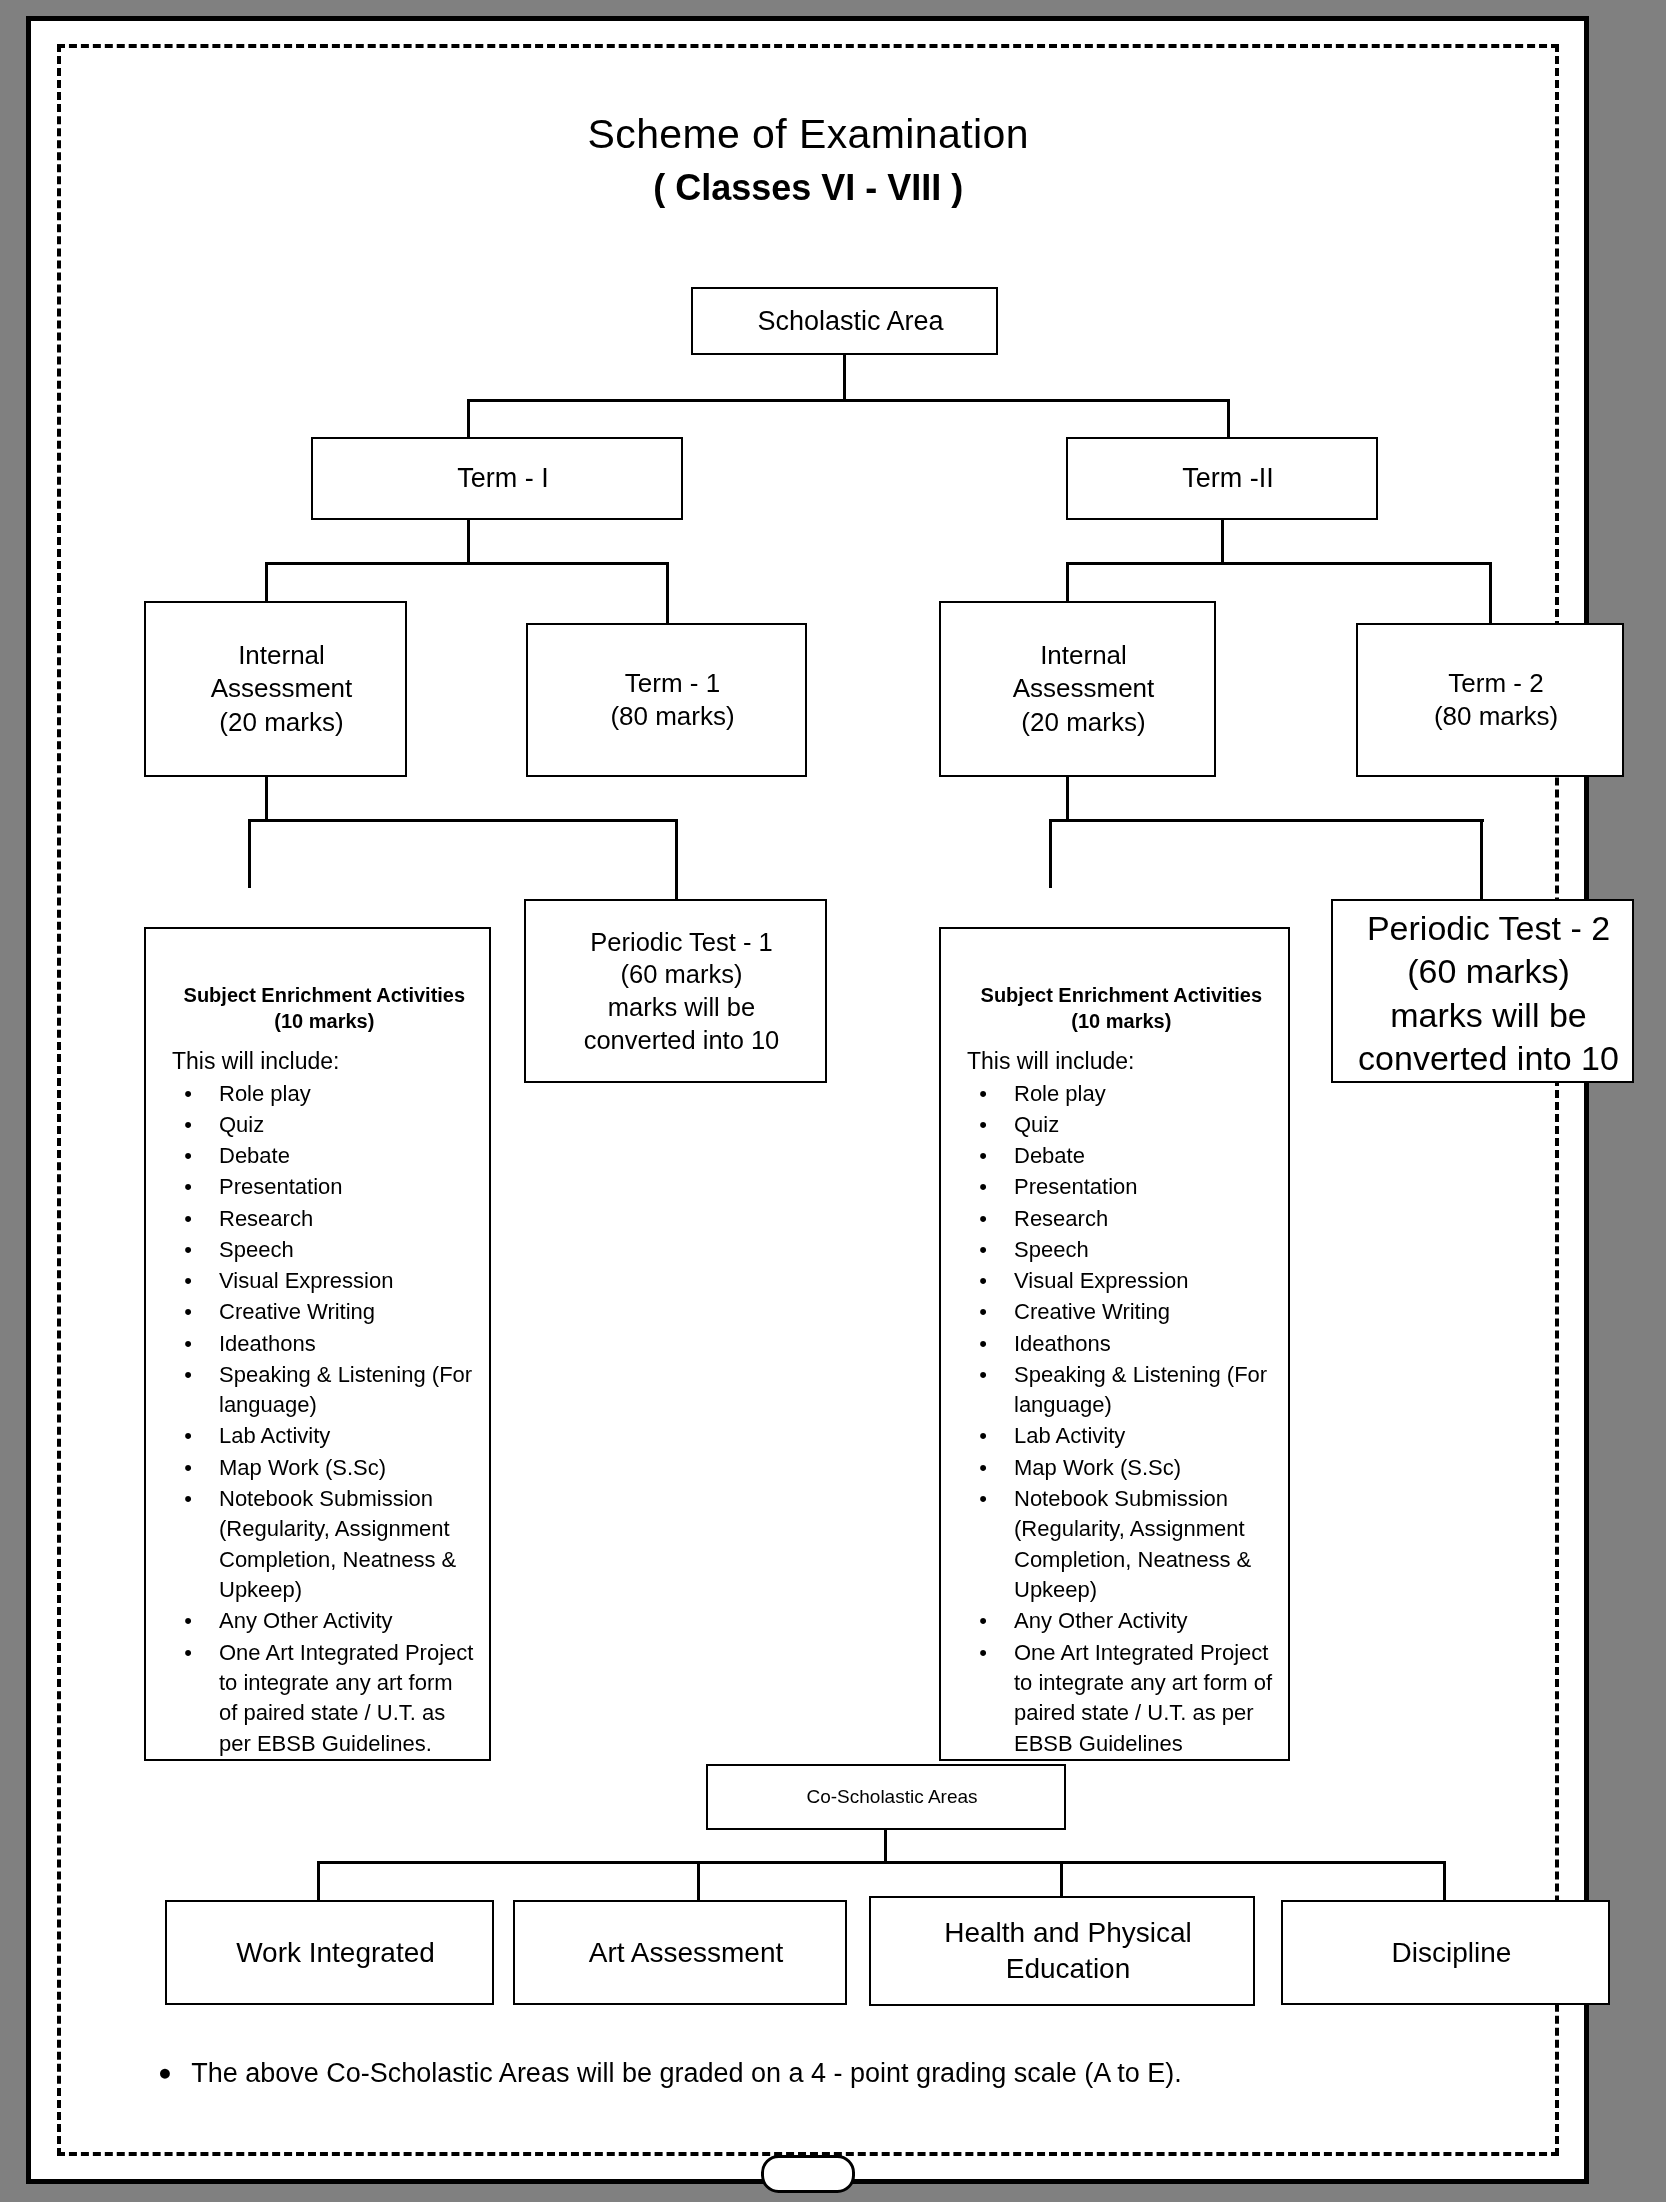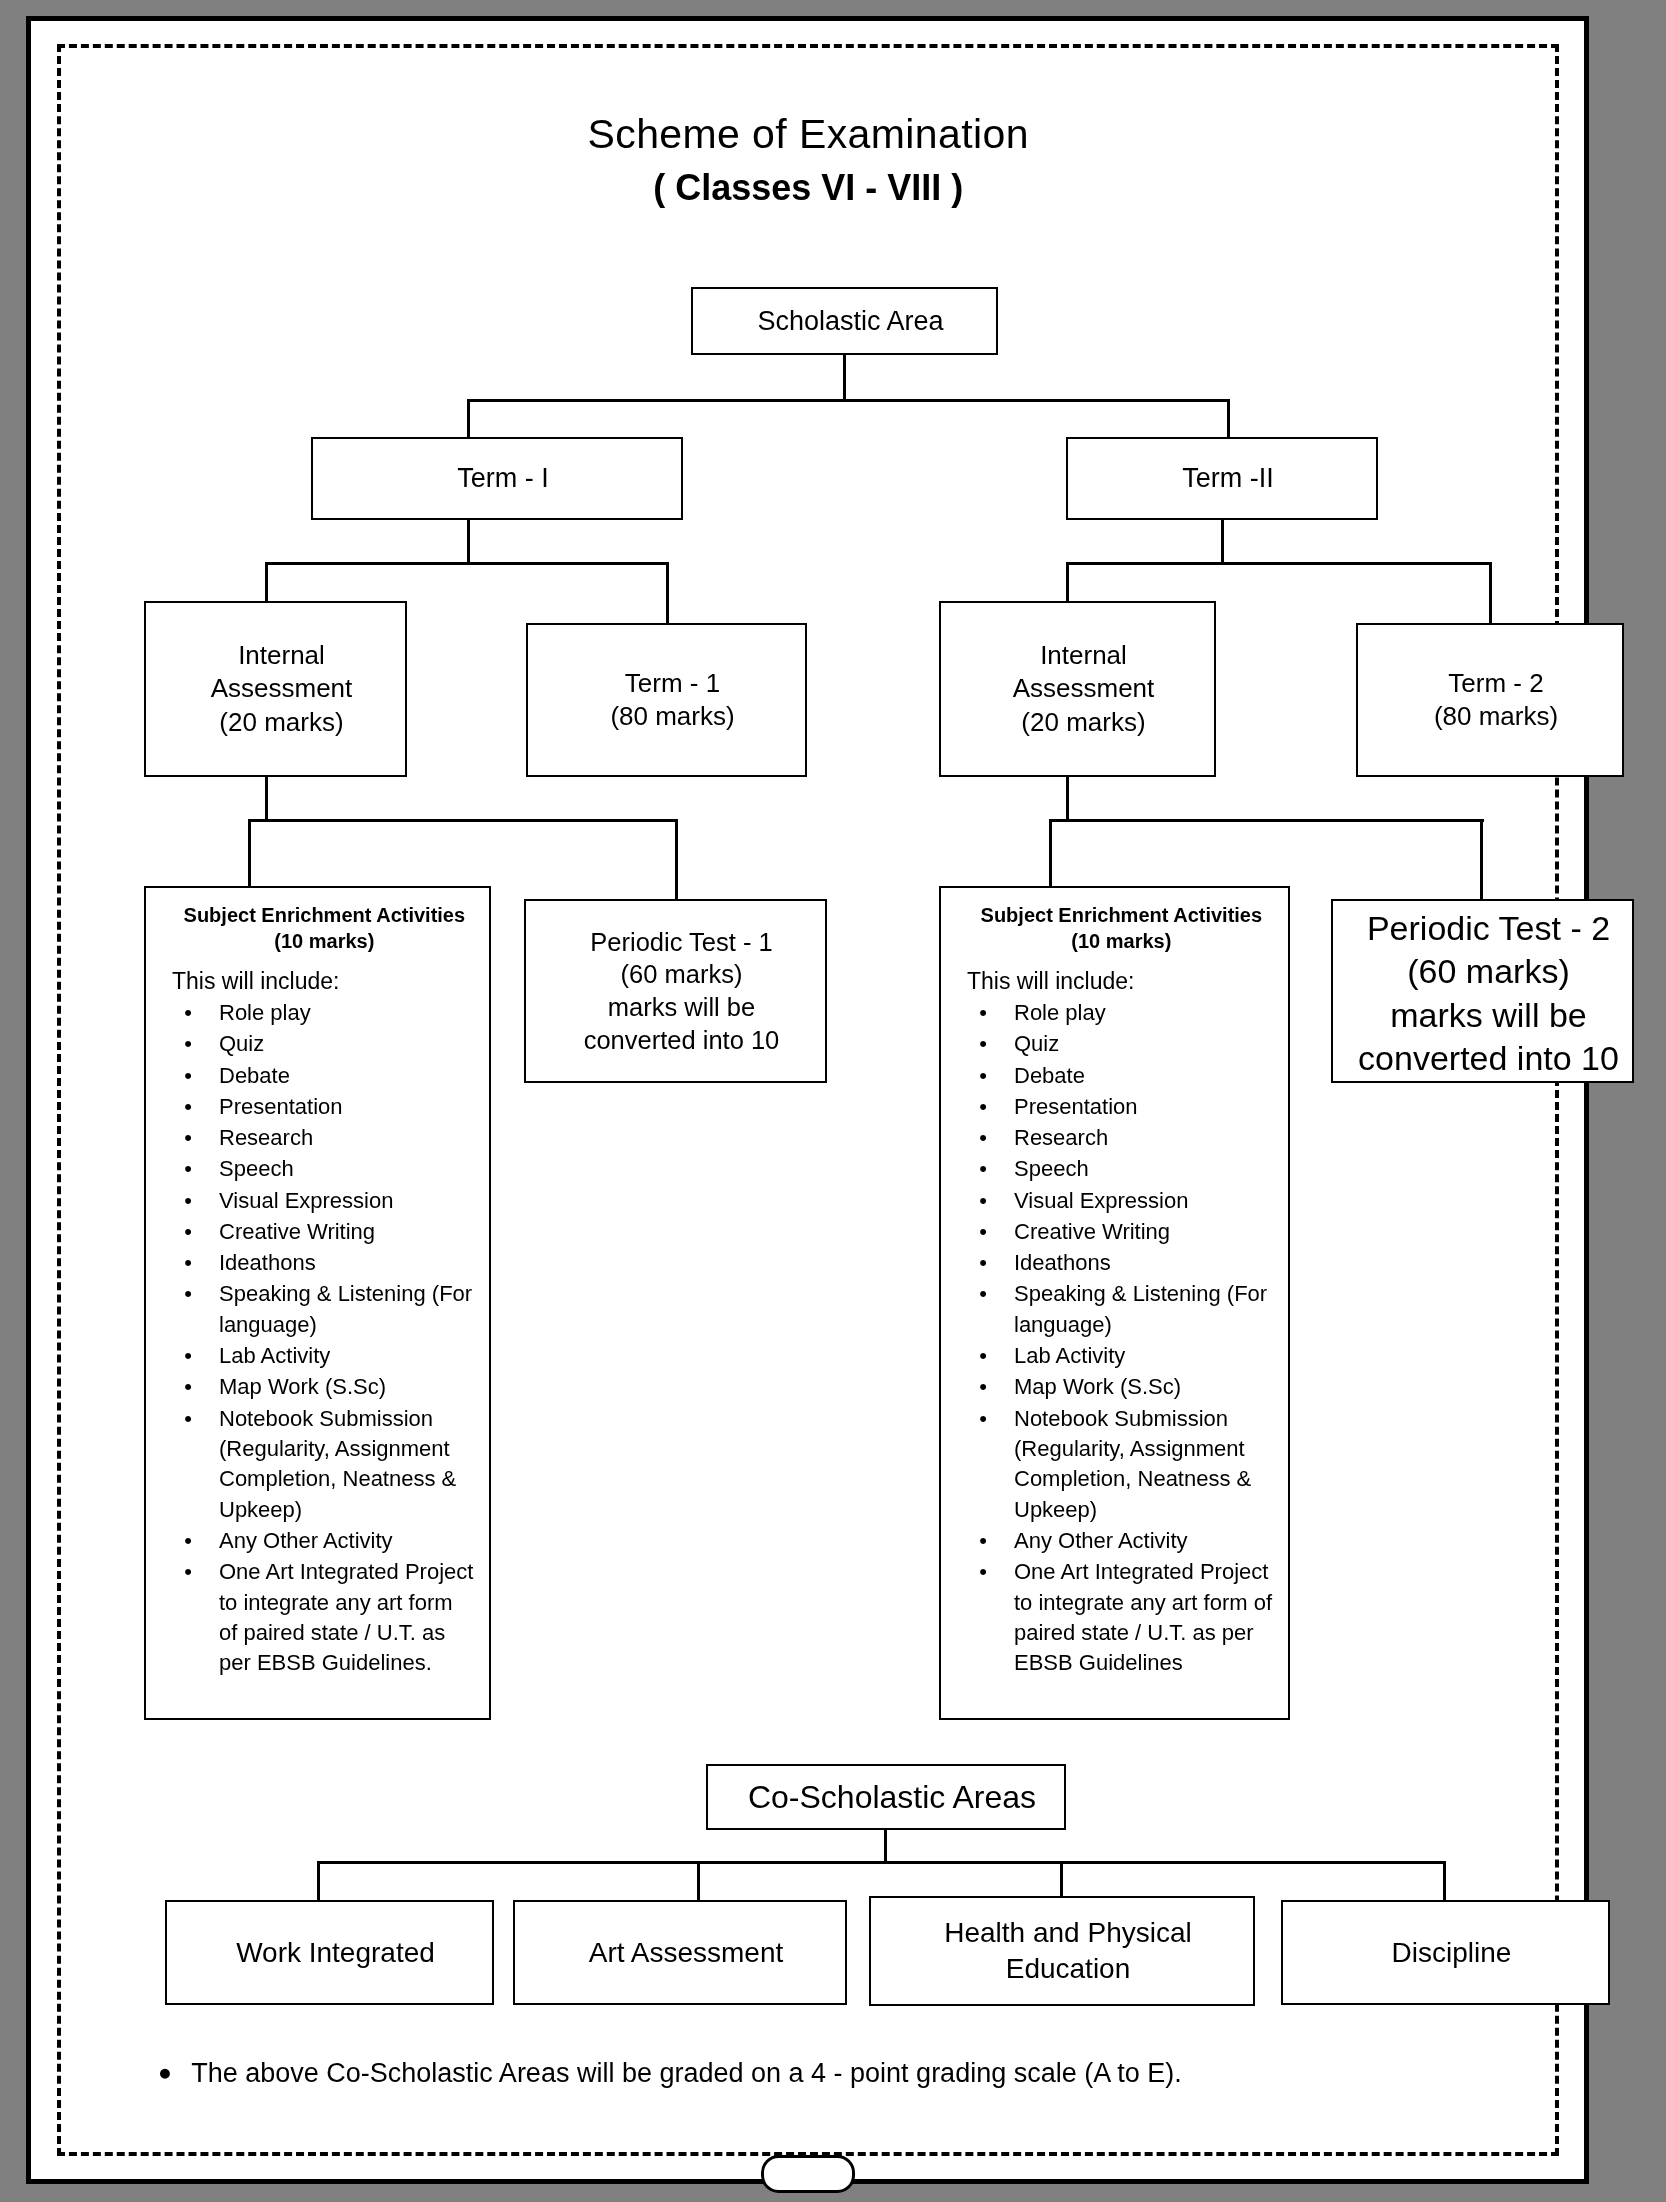--- a/index.html
+++ b/index.html
@@ -70,23 +70,24 @@
     box-sizing: border-box;
     display: flex;
     align-items: center;
     justify-content: center;
     text-align: center;
     color: #000;
     line-height: 1.28;
     padding-left: 12px;
   }
   .box.topalign {
-    align-items: flex-start;
+    align-items: flex-end;
     justify-content: flex-start;
     text-align: left;
+    margin-top: 41px;
   }
 
   .line {
     position: absolute;
     background: #000;
   }
   .hline { height: 2.6px; }
   .vline { width: 2.6px; }
 
   
@@ -98,21 +99,21 @@
   #tm-1 { left: 465px; top: 575px; width: 281px; height: 154px; font-size: 26px; }
   #ia-2 { left: 878px; top: 553px; width: 277px; height: 176px; font-size: 26px; }
   #tm-2 { left: 1295px; top: 575px; width: 268px; height: 154px; font-size: 26px; }
 
   #sea-1 { left: 83px; top: 838px; width: 347px; height: 834px; }
   #sea-2 { left: 878px; top: 838px; width: 351px; height: 834px; }
 
   #pt-1 { left: 463px; top: 851px; width: 303px; height: 184px; font-size: 25.5px; }
   #pt-2 { left: 1270px; top: 851px; width: 303px; height: 184px; font-size: 34px; align-items: flex-end; }
 
-  #co-scholastic { left: 645px; top: 1716px; width: 360px; height: 66px; font-size: 32px; }
+  #co-scholastic { left: 645px; top: 1716px; width: 360px; height: 66px; font-size: 19px; }
 
   #cs-1 { left: 104px; top: 1852px; width: 329px; height: 105px; font-size: 28px; }
   #cs-2 { left: 452px; top: 1852px; width: 334px; height: 105px; font-size: 28px; }
   #cs-3 { left: 808px; top: 1848px; width: 386px; height: 110px; font-size: 28px; }
   #cs-4 { left: 1220px; top: 1852px; width: 329px; height: 105px; font-size: 28px; }
 
   
   .sea-inner {
     padding: 14px 12.3px 0 14px;
     width: 100%;

